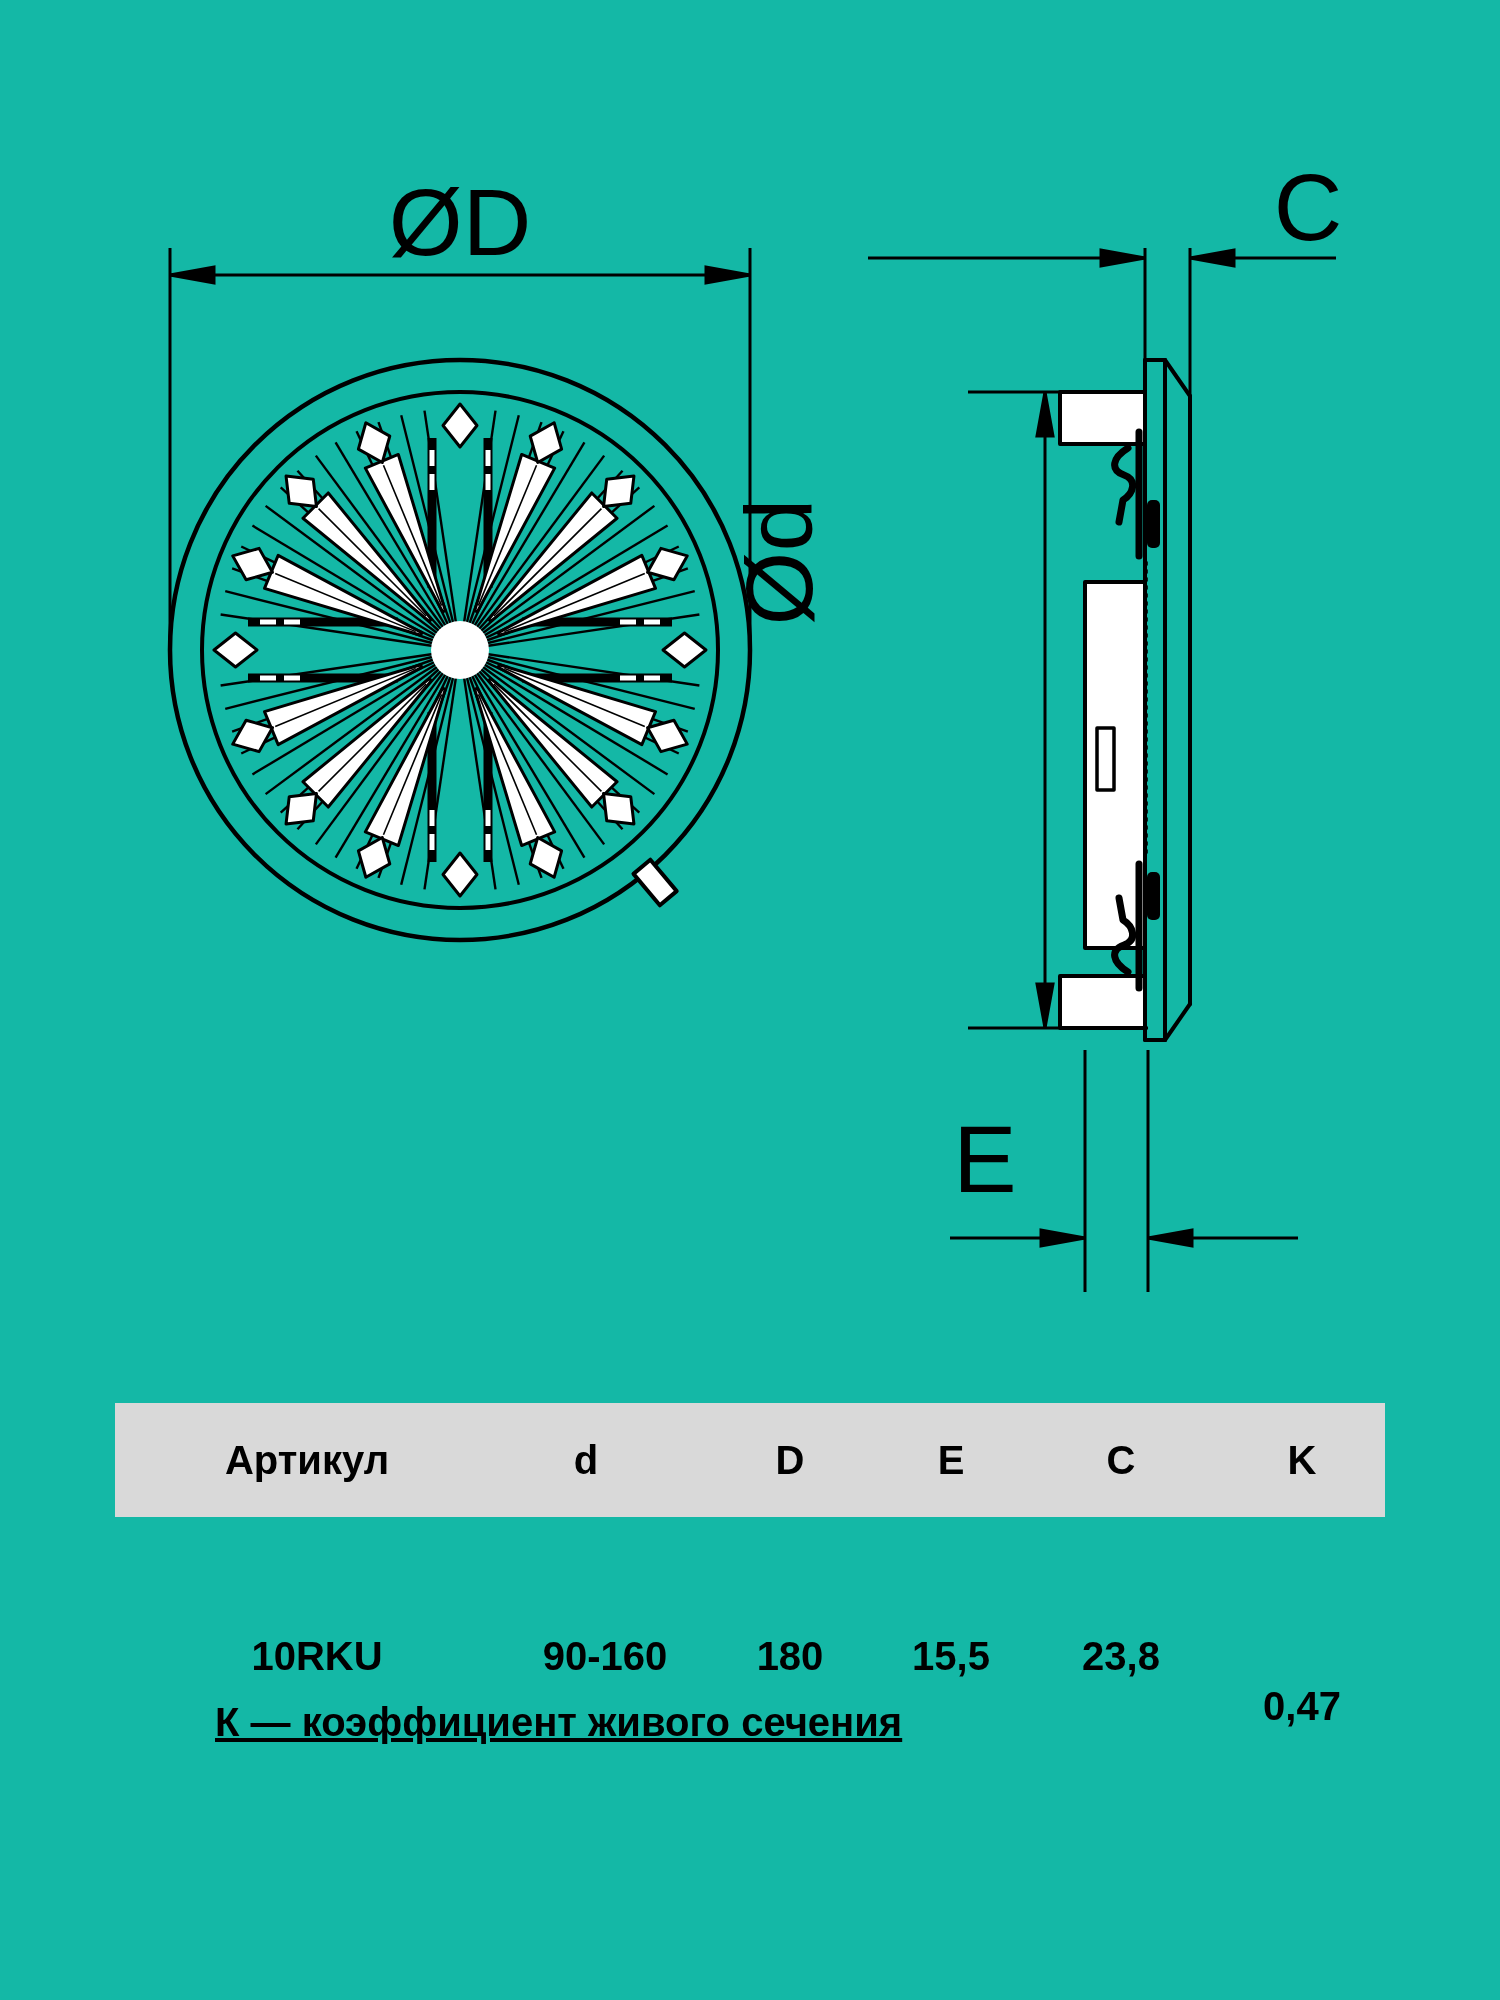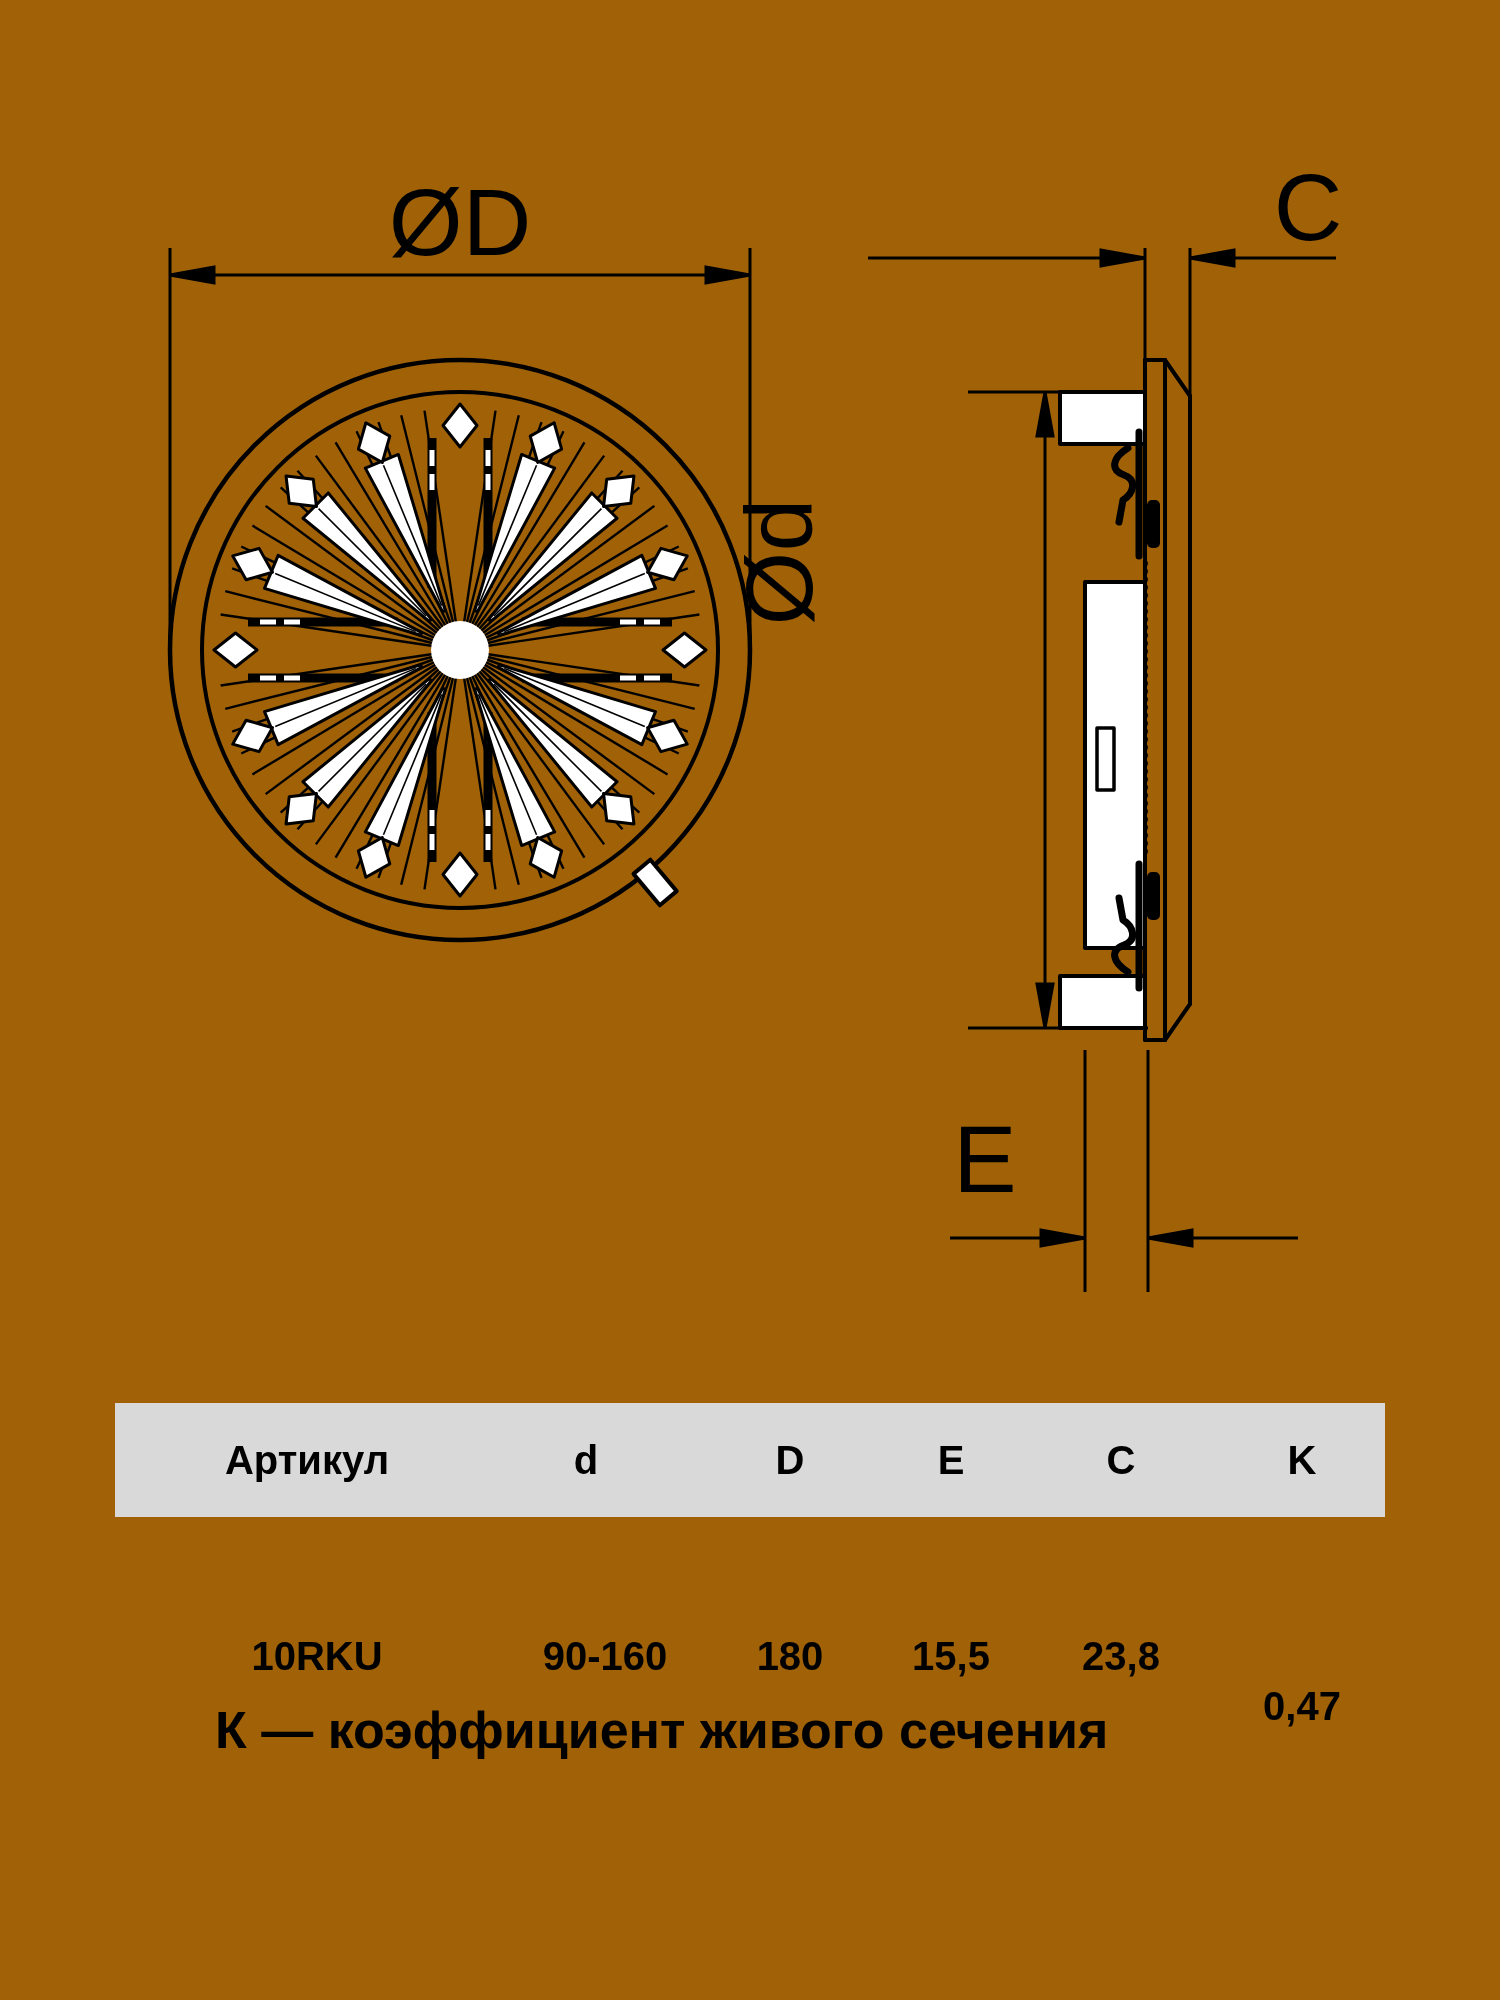--- a/index.html
+++ b/index.html
@@ -1,24 +1,24 @@
 <!DOCTYPE html>
 <html><head>
 <meta charset="utf-8">
 <style>
   html,body{margin:0;padding:0;background:#fff;}
-  #page{position:relative;width:1500px;height:2000px;background:#a16207;overflow:hidden;
+  #page{position:relative;width:1500px;height:2000px;background:#14b8a6;overflow:hidden;
         font-family:"Liberation Sans",sans-serif;color:#000;}
   #drawing-svg{position:absolute;left:0;top:0;}
   .dimtext{font-family:"Liberation Sans",sans-serif;font-size:95px;fill:#000;}
   .caption{position:absolute;left:0;top:1278px;width:1500px;text-align:center;
            font-size:44px;font-weight:bold;}
   .band{position:absolute;left:115px;top:1403px;width:1270px;height:114px;background:#d9d9d9;}
   .th,.td{position:absolute;transform:translate(-50%,-50%);font-size:40px;font-weight:bold;white-space:nowrap;}
-  .note{position:absolute;left:215px;top:1700px;font-size:52px;font-weight:bold;white-space:nowrap;}
+  .note{position:absolute;left:215px;top:1700px;font-size:40px;font-weight:bold;white-space:nowrap;text-decoration:underline;}
 </style>
 </head>
 <body>
 
 <div id="page">
 
   <svg id="drawing-svg" width="1500" height="1330" viewBox="0 0 1500 1330">
 
     <g id="grille">
         <line x1="460" y1="650" x2="699.380715411477" y2="685.5087748181976" stroke="#000" stroke-width="2.4"></line>

